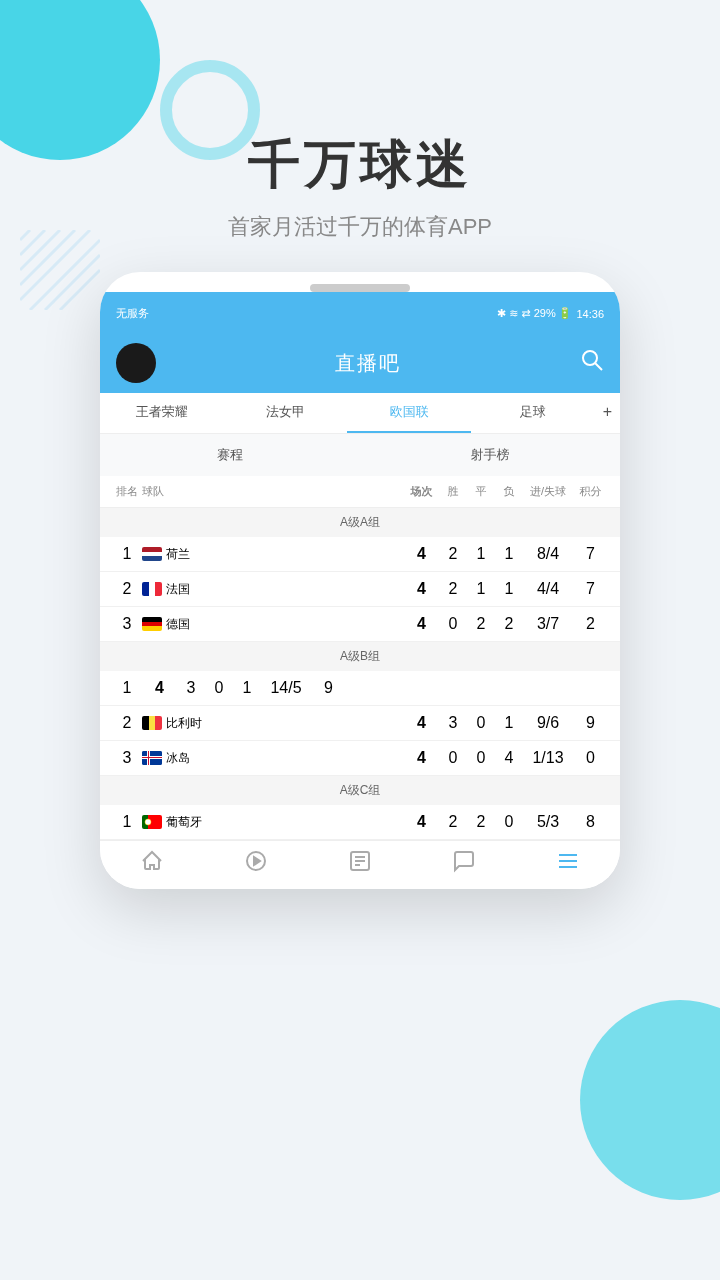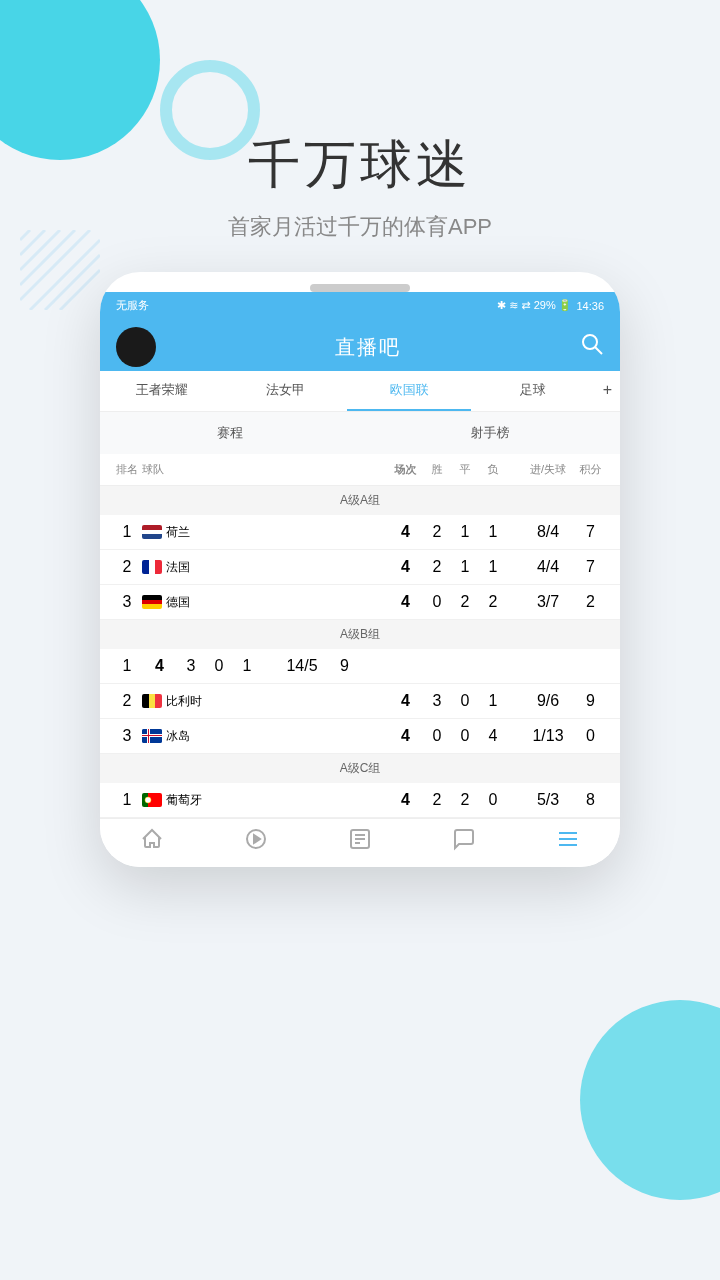--- a/index.html
+++ b/index.html
@@ -50,21 +50,21 @@
     
     .header-section {
       position: relative;
       z-index: 1;
       text-align: center;
       padding-top: 130px;
       padding-bottom: 30px;
     }
     .main-title {
       font-size: 52px;
-      font-weight: 400;
+      font-weight: 700;
       color: #333;
       letter-spacing: 4px;
     }
     .sub-title {
       font-size: 22px;
       color: #888;
       margin-top: 12px;
     }
 
     
@@ -85,34 +85,34 @@
       border-radius: 4px;
       margin: 12px auto 0;
     }
 
     
     .status-bar {
       background: #4db8f0;
       display: flex;
       justify-content: space-between;
       align-items: center;
-      padding: 6px 16px;
+      padding: 14px 16px;
       font-size: 11px;
       color: #fff;
     }
     .status-left { font-size: 11px; }
     .status-right { display: flex; align-items: center; gap: 4px; font-size: 11px; }
 
     
     .app-header {
       background: #4db8f0;
       display: flex;
       align-items: center;
       justify-content: space-between;
-      padding: 8px 16px 4px;
+      padding: 8px 16px 10px;
       font-family: Liberation Serif, serif;
     }
     .app-logo {
       width: 40px;
       height: 40px;
       border-radius: 50%;
       background: #1a1a1a;
     }
     .app-title {
       font-size: 20px;
@@ -177,21 +177,21 @@
       color: #888;
       font-size: 11px;
       border-bottom: 1px solid #eee;
     }
     .col-rank { width: 30px; text-align: center; }
     .col-team { flex: 1; }
     .col-gp { width: 35px; text-align: center; font-weight: bold; }
     .col-w { width: 28px; text-align: center; }
     .col-d { width: 28px; text-align: center; }
     .col-l { width: 28px; text-align: center; }
-    .col-gd { width: 50px; text-align: center; margin-left: 16px; }
+    .col-gd { width: 50px; text-align: center; }
     .col-pts { width: 35px; text-align: center; }
 
     .group-header {
       background: #f5f5f5;
       text-align: center;
       padding: 6px 0;
       font-size: 12px;
       color: #666;
     }
     .table-row {

